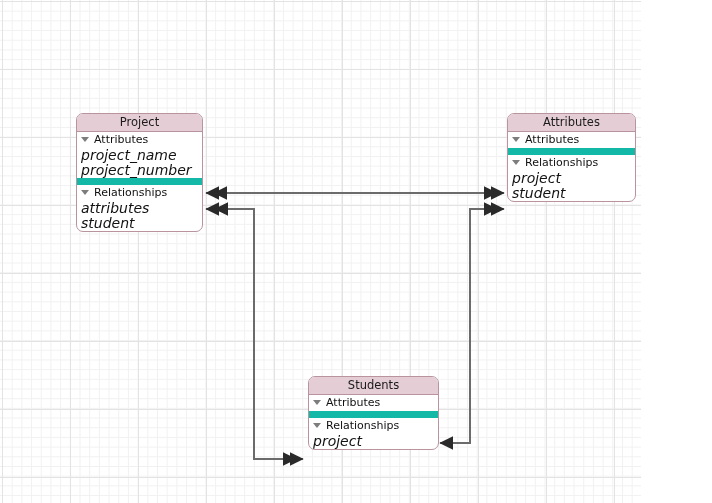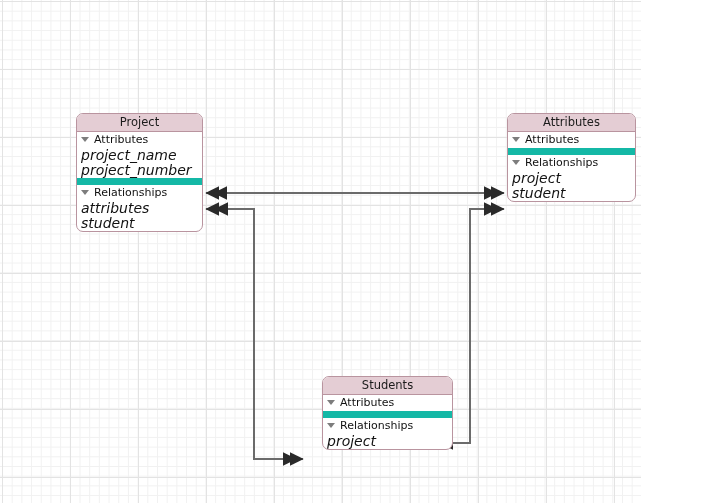--- a/index.html
+++ b/index.html
@@ -147,21 +147,21 @@
       <span>Attributes</span>
     </div>
     <div class="section-head divided">
       <span class="tri"></span>
       <span>Relationships</span>
     </div>
     <div class="field">project</div>
     <div class="field last-field">student</div>
   </div>
 
-  <div class="entity" style="left:322px; top:376px; width:131px;">
+  <div class="entity" style="left:308px; top:376px; width:131px;">
     <div class="entity-header">Students</div>
     <div class="section-head">
       <span class="tri"></span>
       <span>Attributes</span>
     </div>
     <div class="section-head divided">
       <span class="tri"></span>
       <span>Relationships</span>
     </div>
     <div class="field last-field">project</div>

